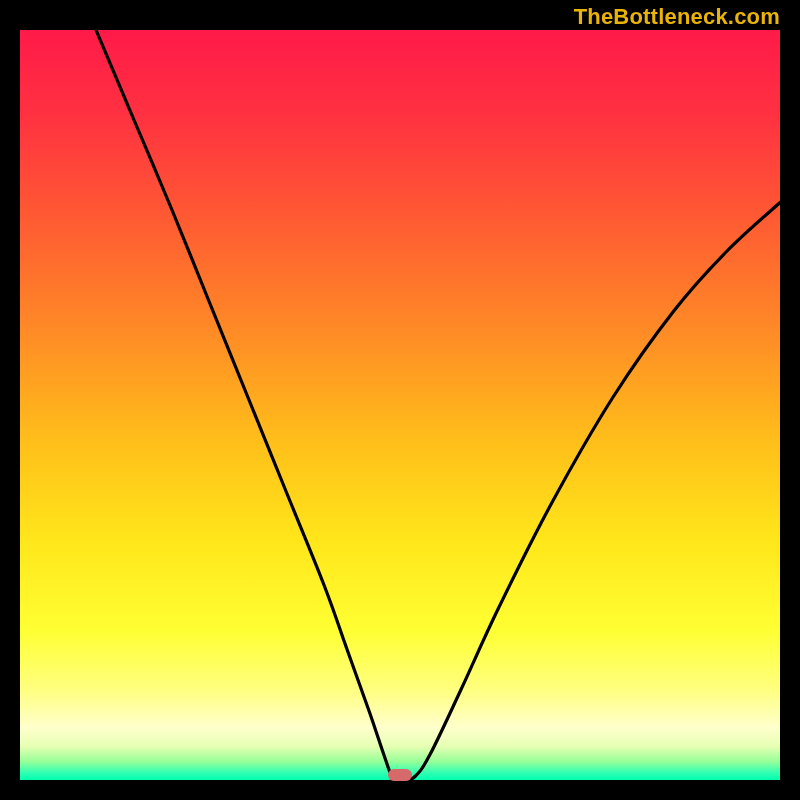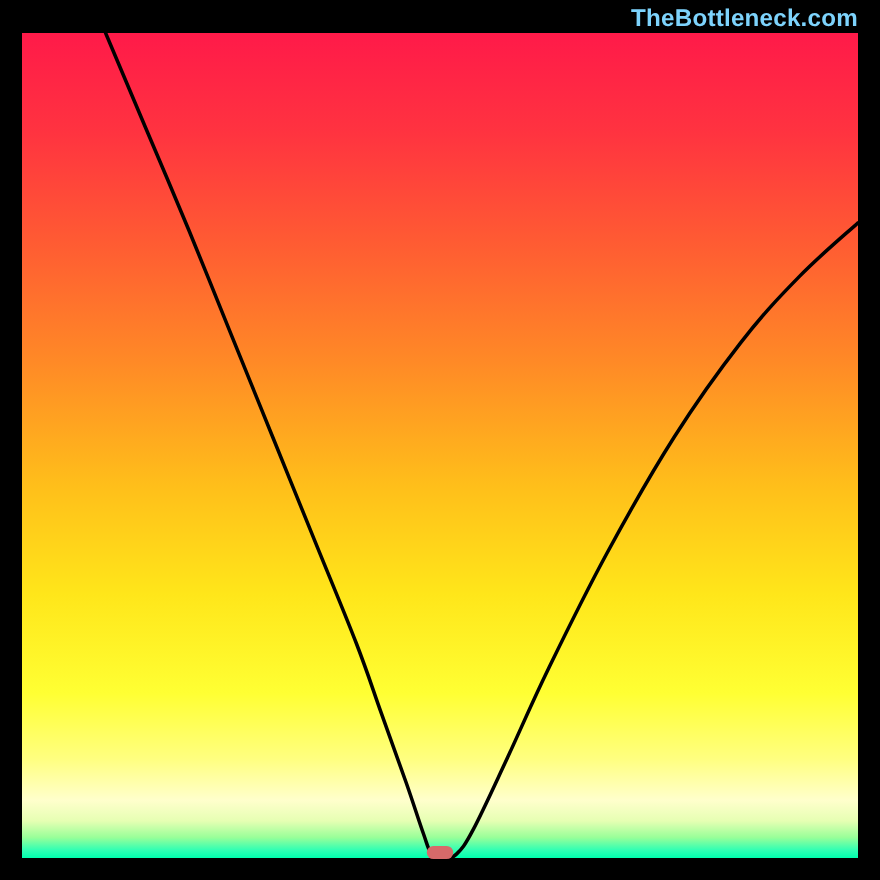--- a/index.html
+++ b/index.html
@@ -39,21 +39,21 @@
     width: 100%;
     height: 100%;
   }
   .watermark {
     position: absolute;
     top: 4px;
     right: 20px;
     font-family: Arial, Helvetica, sans-serif;
     font-size: 22px;
     font-weight: 600;
-    color: #7dd3fc;
+    color: #eab308;
     letter-spacing: 0.2px;
   }
   .marker {
     position: absolute;
     width: 24px;
     height: 12px;
     border-radius: 6px;
   }
 </style>
 </head>

